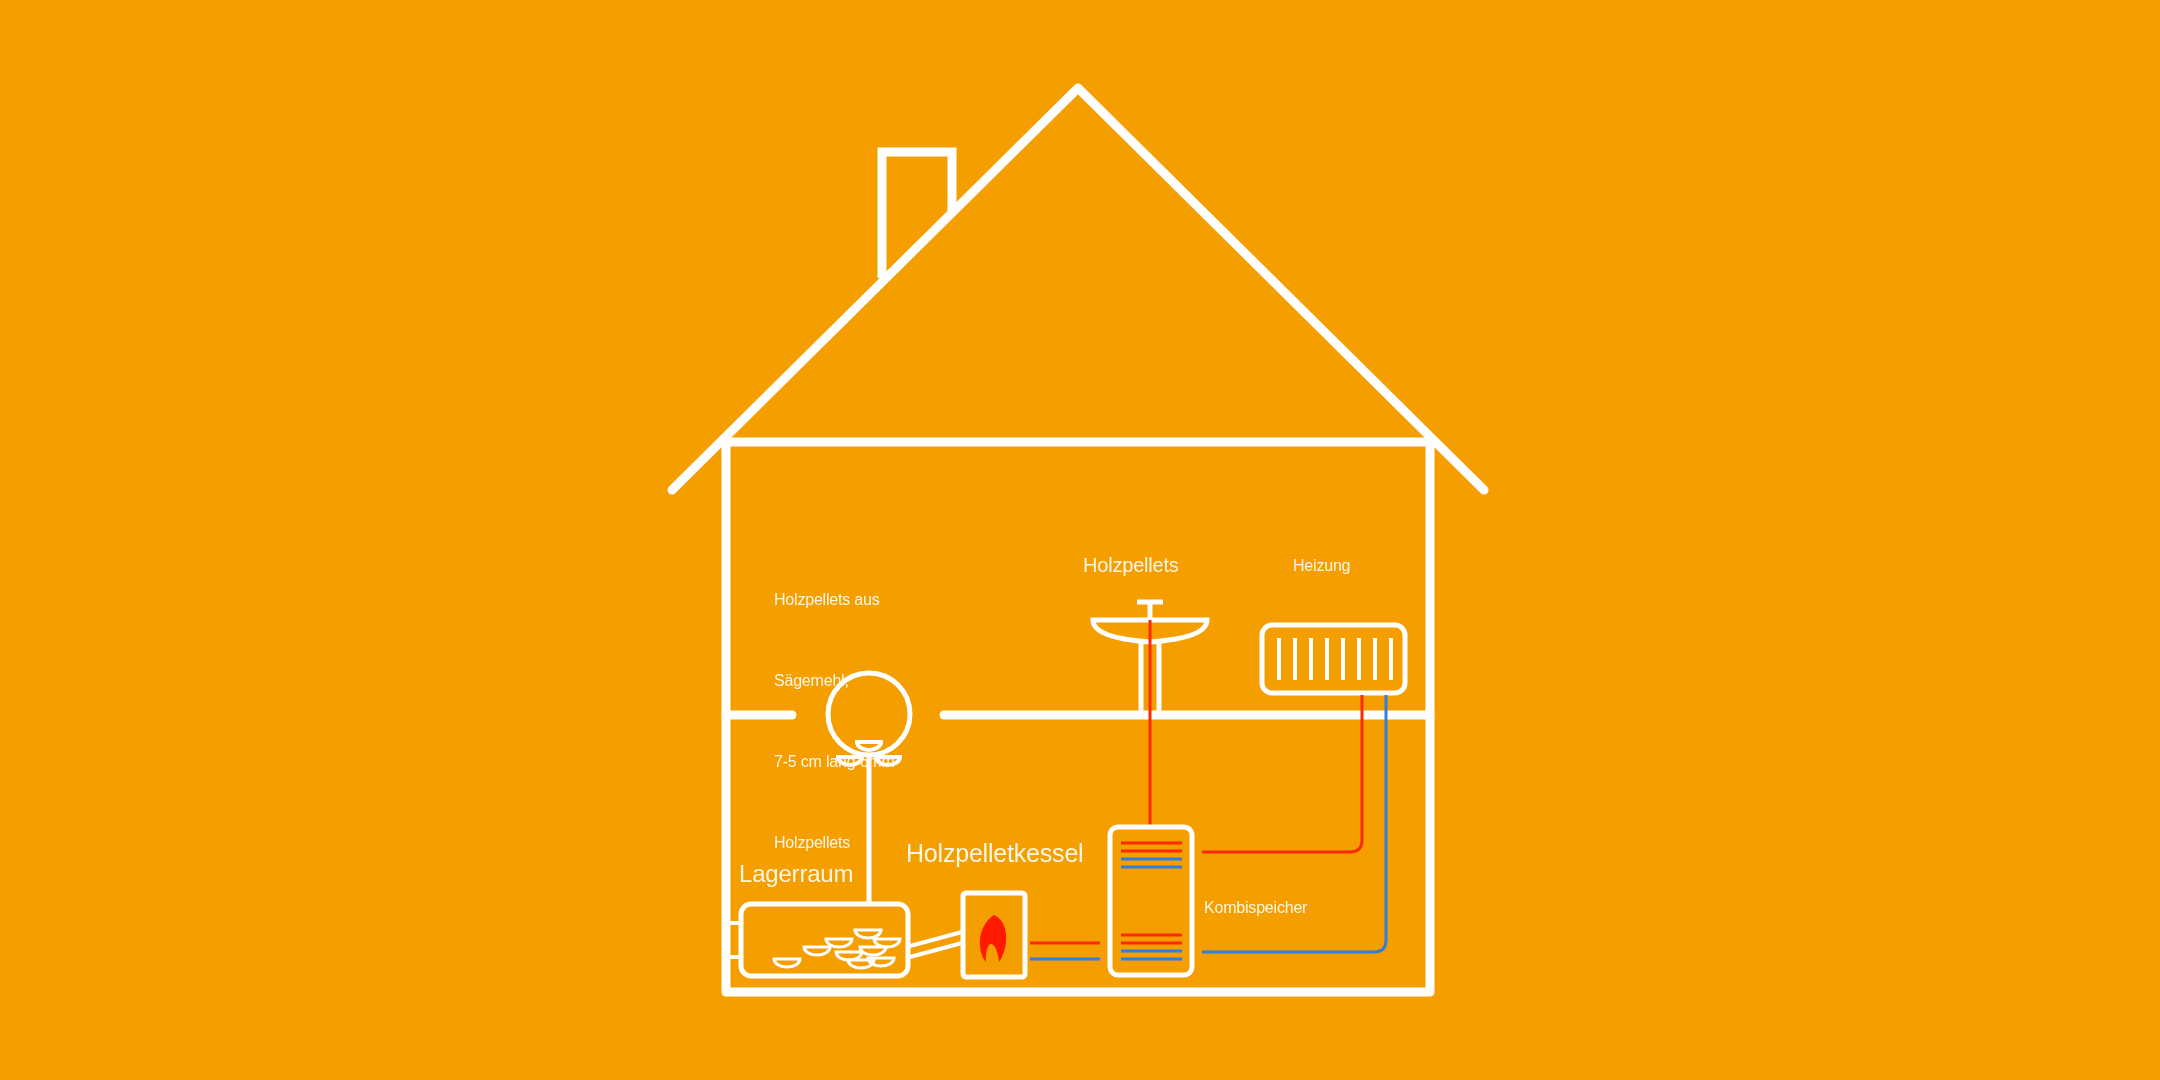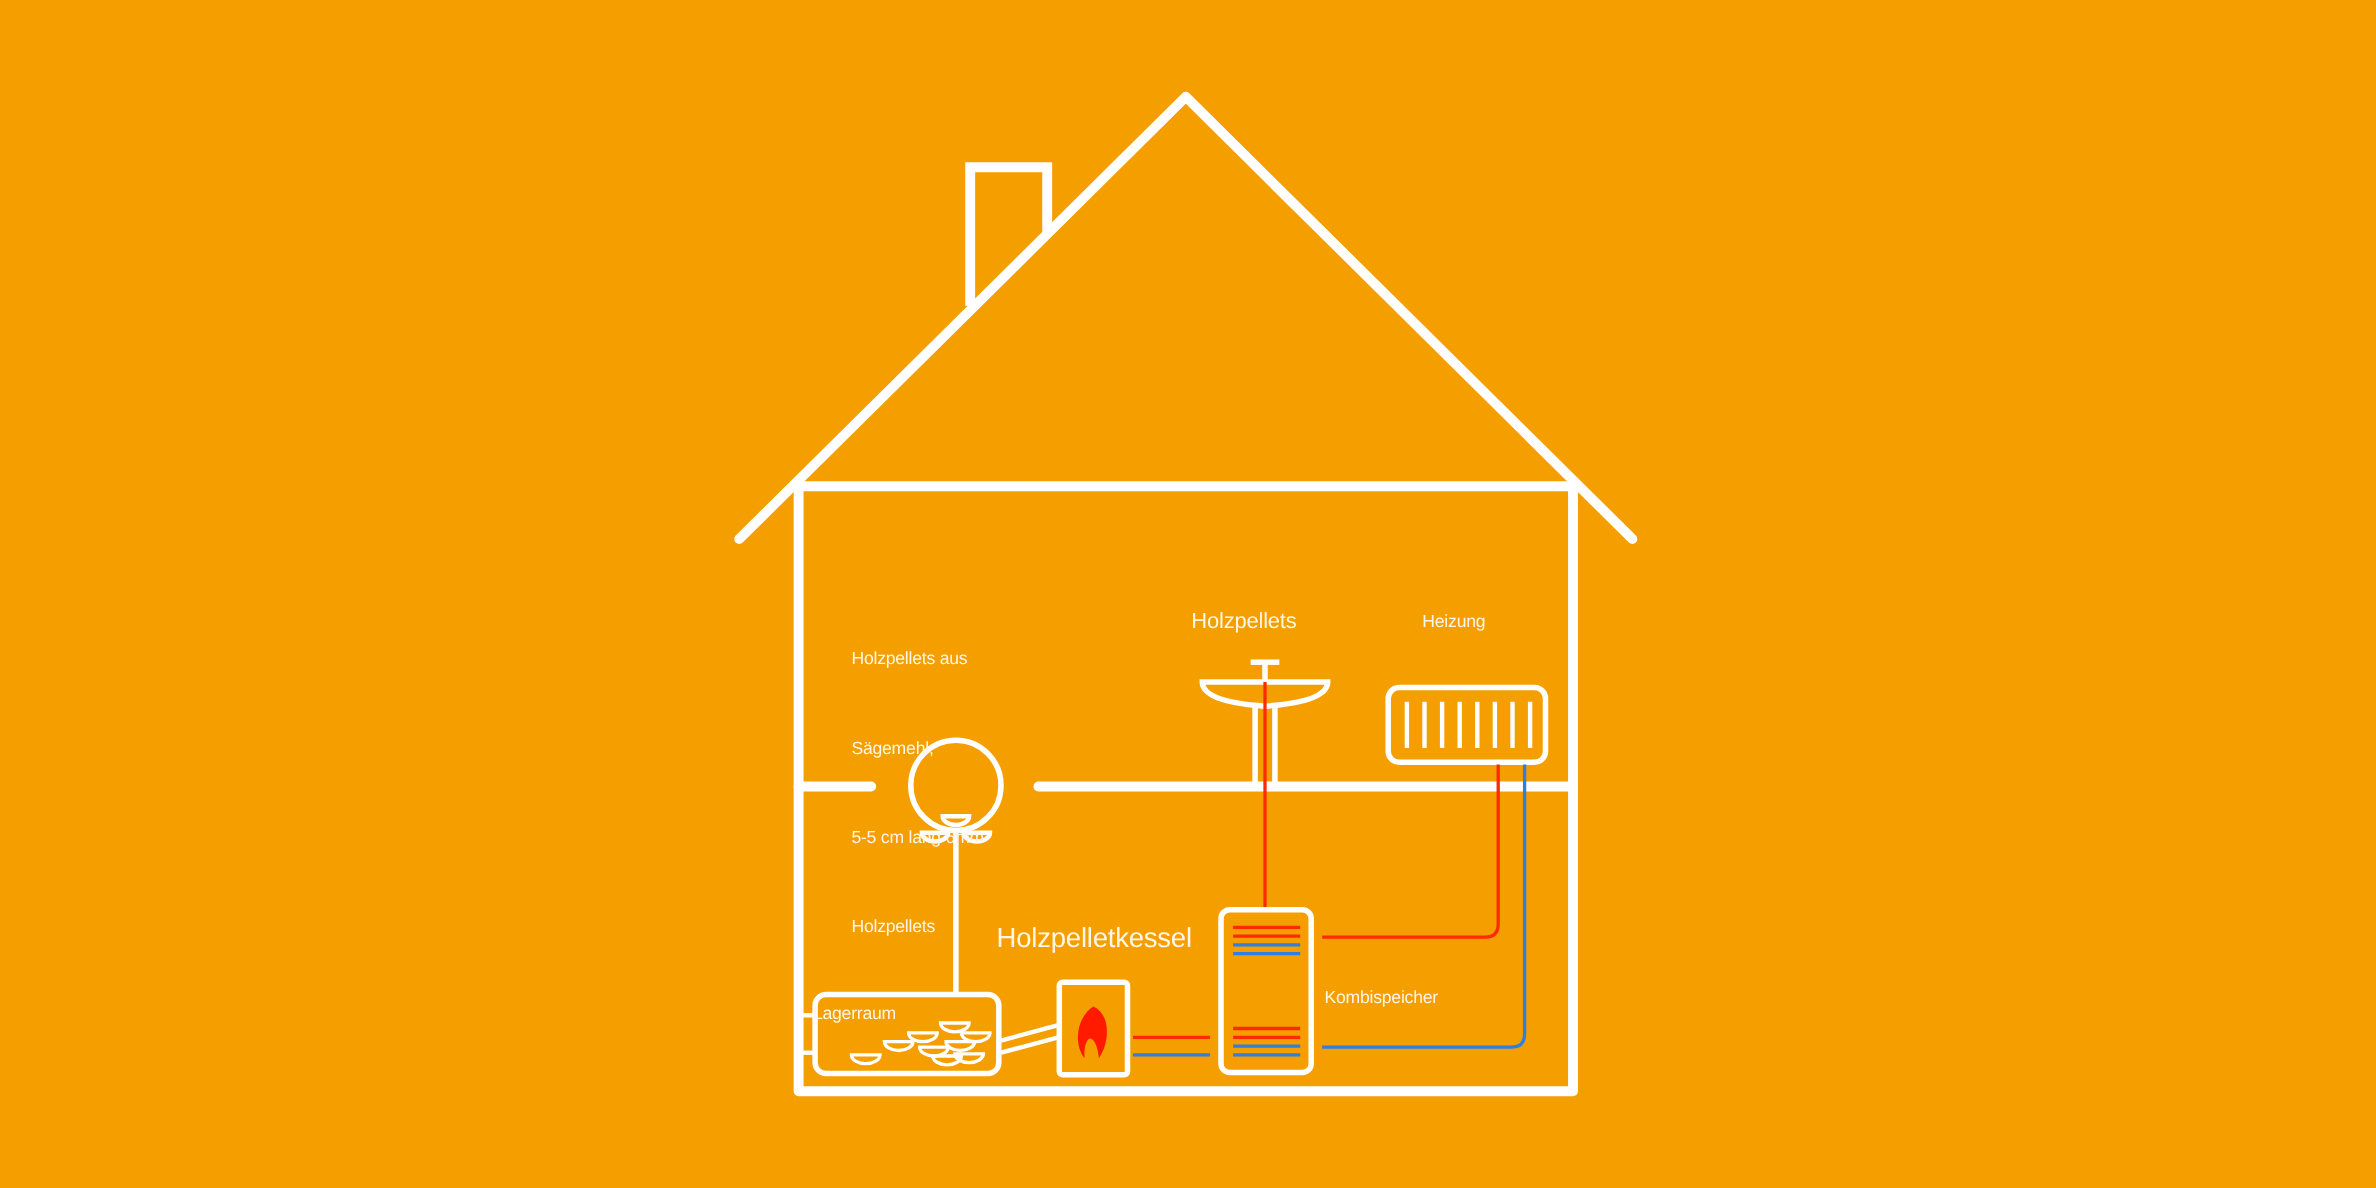--- a/index.html
+++ b/index.html
@@ -114,20 +114,20 @@
       <path d="M874,939 h26 a13,8 0 0 1 -26,0 z"></path>
       <path d="M848,960 h26 a13,8 0 0 1 -26,0 z"></path>
       <path d="M868,958 h26 a13,8 0 0 1 -26,0 z"></path>
     </g>
   </g>
 </svg>
 
 <div class="label multi" style="left:774px; top:532px;">
   <div>Holzpellets aus</div>
   <div>Sägemehl,</div>
-  <div>5-5 cm lang 6mm</div>
+  <div>7-5 cm lang 6mm</div>
   <div>Holzpellets</div>
 </div>
 <div class="label" style="left:1083px; top:552px; font-size:20px;">Holzpellets</div>
 <div class="label" style="left:1293px; top:552px;">Heizung</div>
-<div class="label" style="left:739px; top:908px; font-size:16px;">Lagerraum</div>
+<div class="label" style="left:739px; top:860px; font-size:24px;">Lagerraum</div>
 <div class="label" style="left:906px; top:840px; font-size:25px;">Holzpelletkessel</div>
 <div class="label" style="left:1204px; top:894px; font-size:16px;">Kombispeicher</div>
 
 </body></html>

